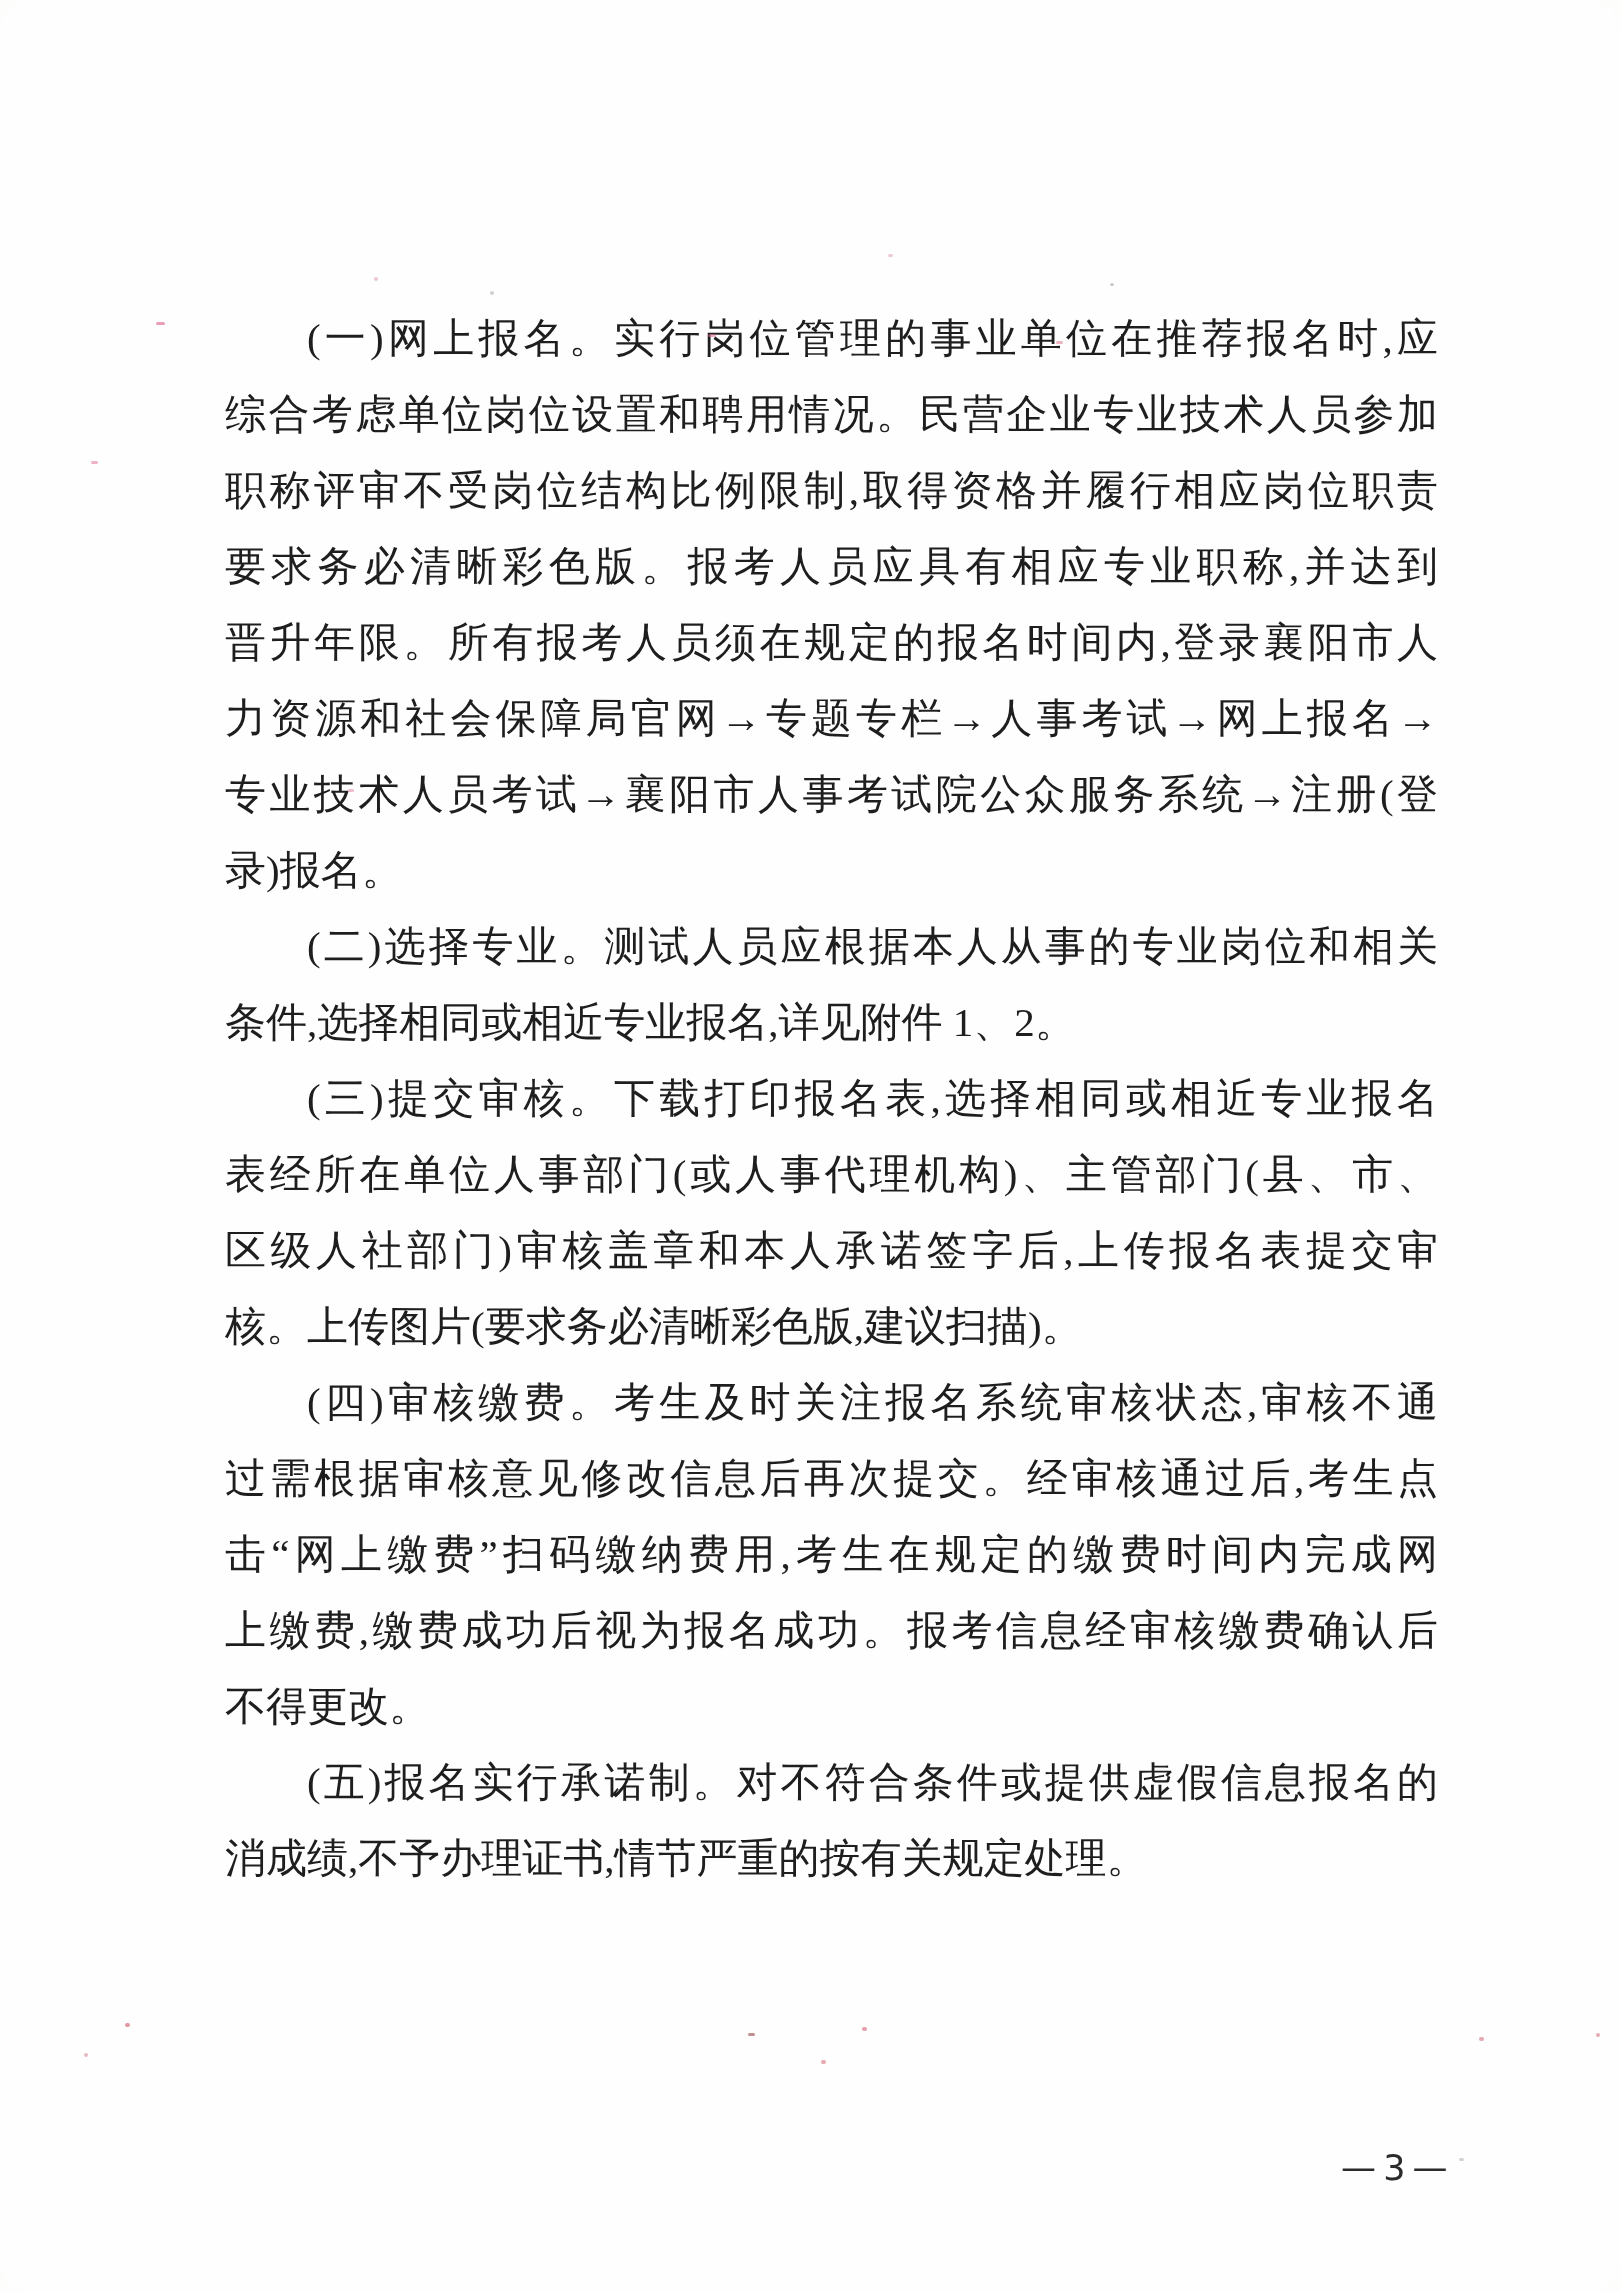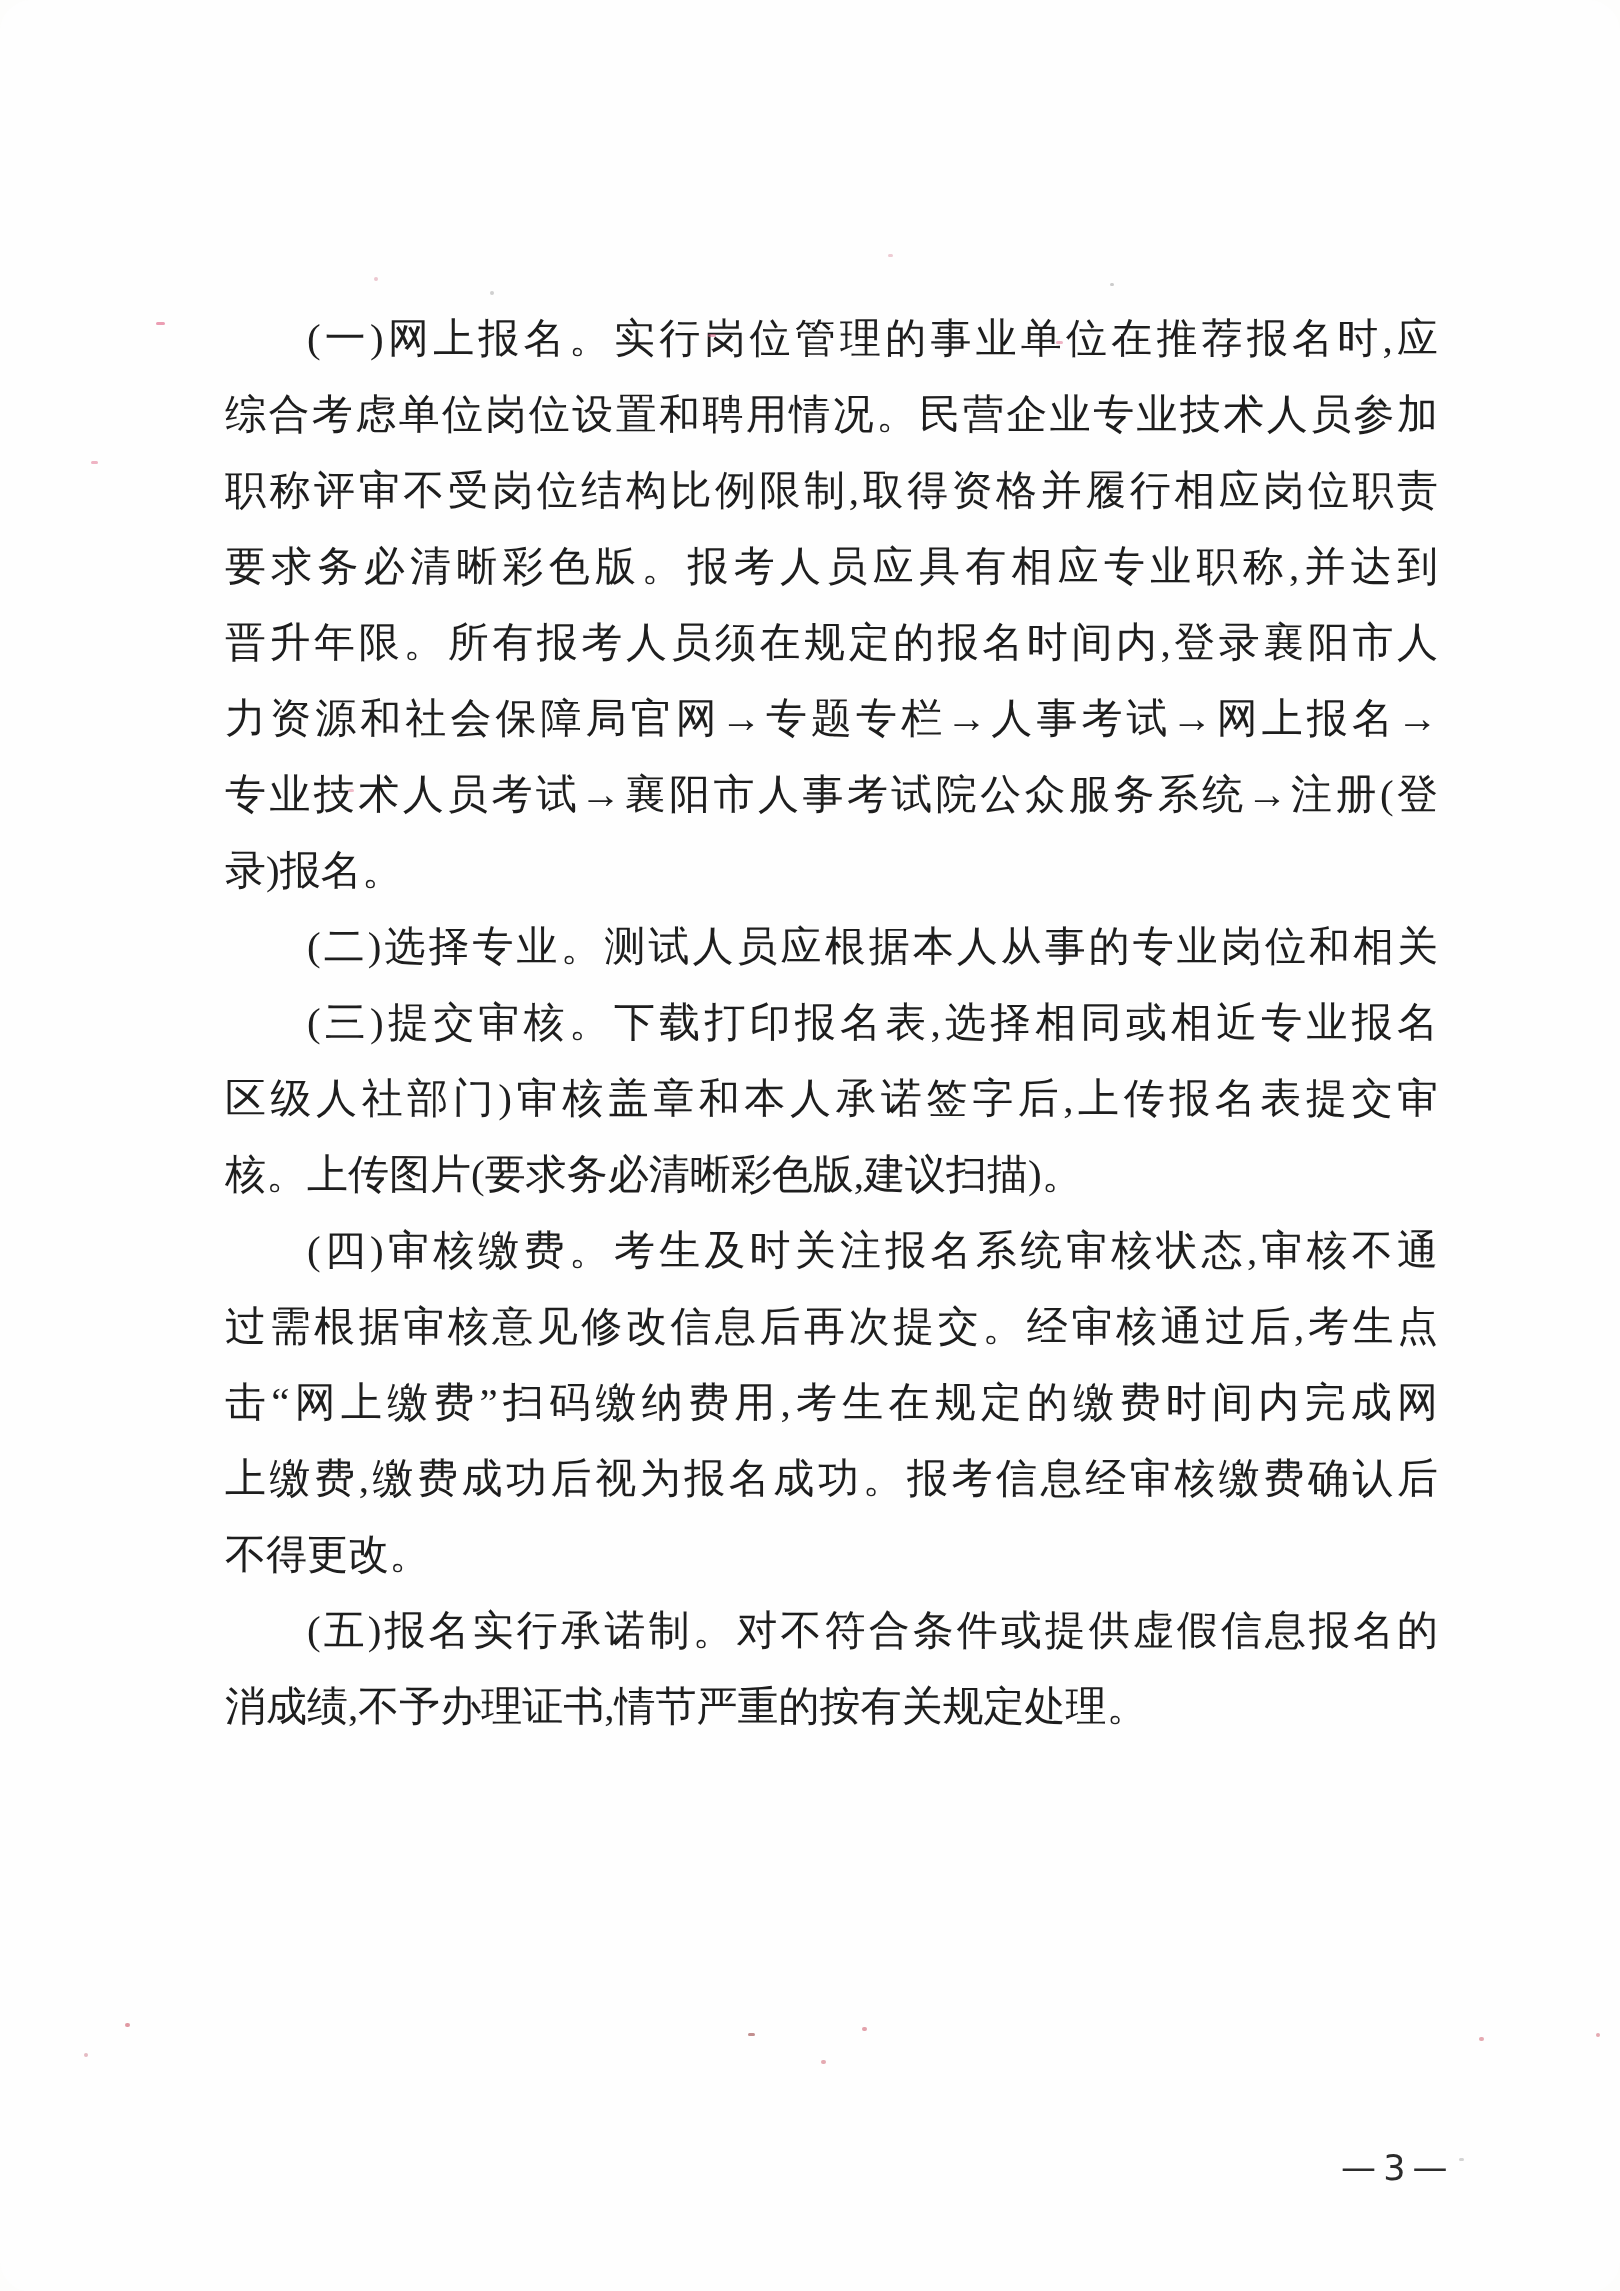--- a/index.html
+++ b/index.html
@@ -61,24 +61,26 @@
       <span class="line">职称评审不受岗位结构比例限制,取得资格并履行相应岗位职责</span>
       <span class="line">要求务必清晰彩色版。报考人员应具有相应专业职称,并达到</span>
       <span class="line">晋升年限。所有报考人员须在规定的报名时间内,登录襄阳市人</span>
       <span class="line">力资源和社会保障局官网→专题专栏→人事考试→网上报名→</span>
       <span class="line">专业技术人员考试→襄阳市人事考试院公众服务系统→注册(登</span>
       <span class="line end">录)报名。</span>
     </div>
 
     <div class="para">
       <span class="line first">(二)选择专业。测试人员应根据本人从事的专业岗位和相关</span>
+      <span class="line end">条件,选择相同或相近专业报名,详见附件 1、2。</span>
     </div>
 
     <div class="para">
       <span class="line first">(三)提交审核。下载打印报名表,选择相同或相近专业报名</span>
+      <span class="line">表经所在单位人事部门(或人事代理机构)、主管部门(县、市、</span>
       <span class="line">区级人社部门)审核盖章和本人承诺签字后,上传报名表提交审</span>
       <span class="line end">核。上传图片(要求务必清晰彩色版,建议扫描)。</span>
     </div>
 
     <div class="para">
       <span class="line first">(四)审核缴费。考生及时关注报名系统审核状态,审核不通</span>
       <span class="line">过需根据审核意见修改信息后再次提交。经审核通过后,考生点</span>
       <span class="line">击“网上缴费”扫码缴纳费用,考生在规定的缴费时间内完成网</span>
       <span class="line">上缴费,缴费成功后视为报名成功。报考信息经审核缴费确认后</span>
       <span class="line end">不得更改。</span>

